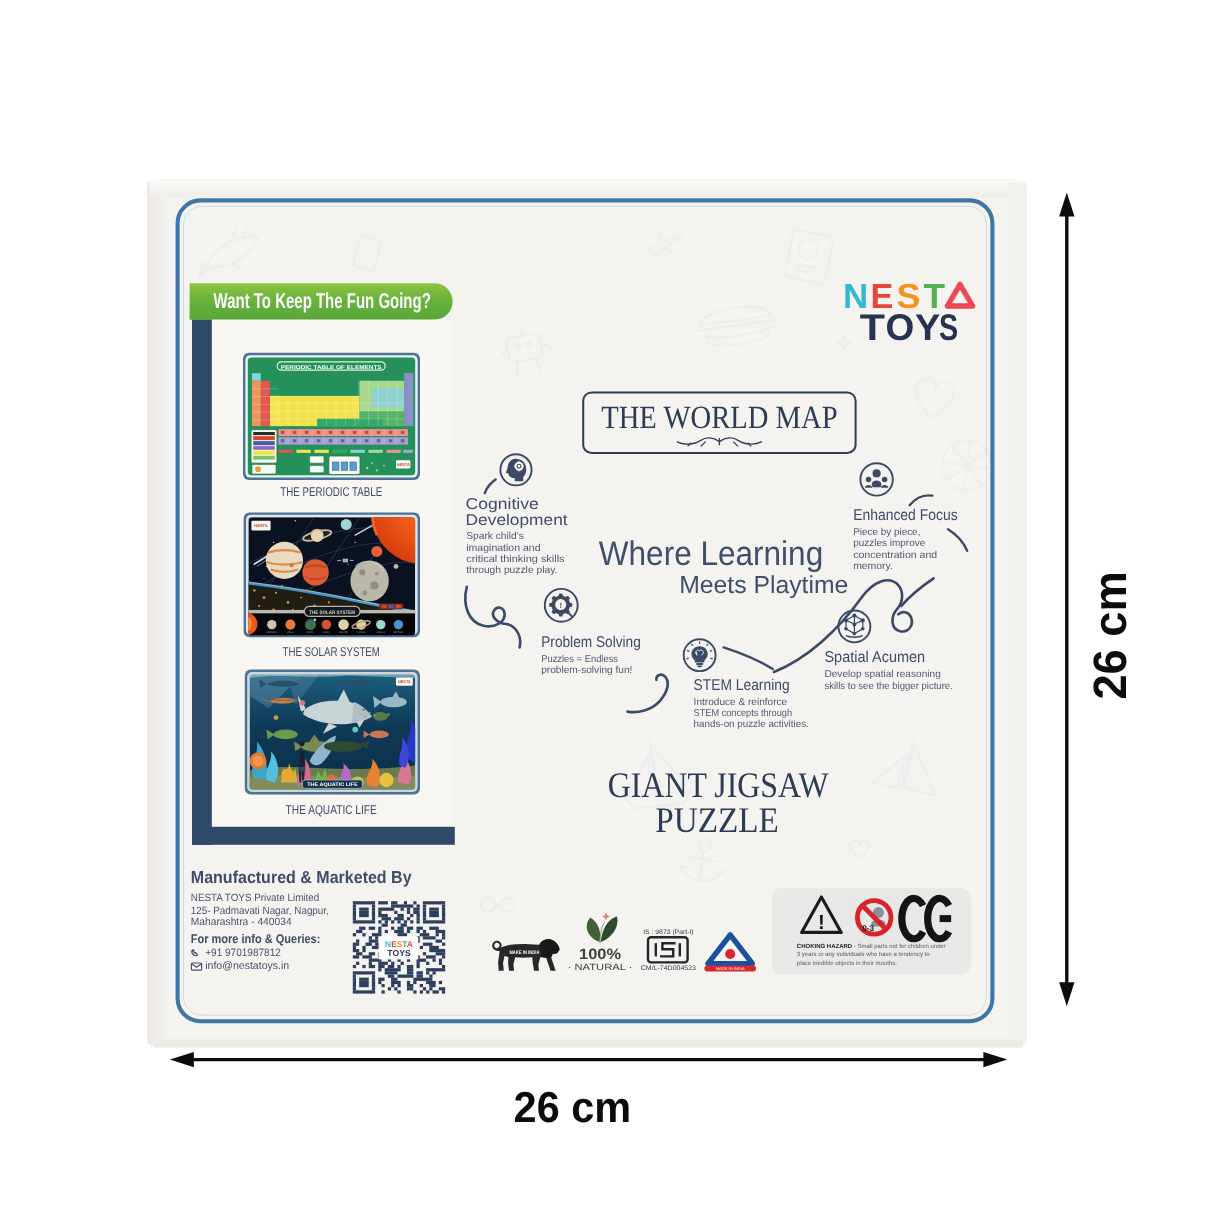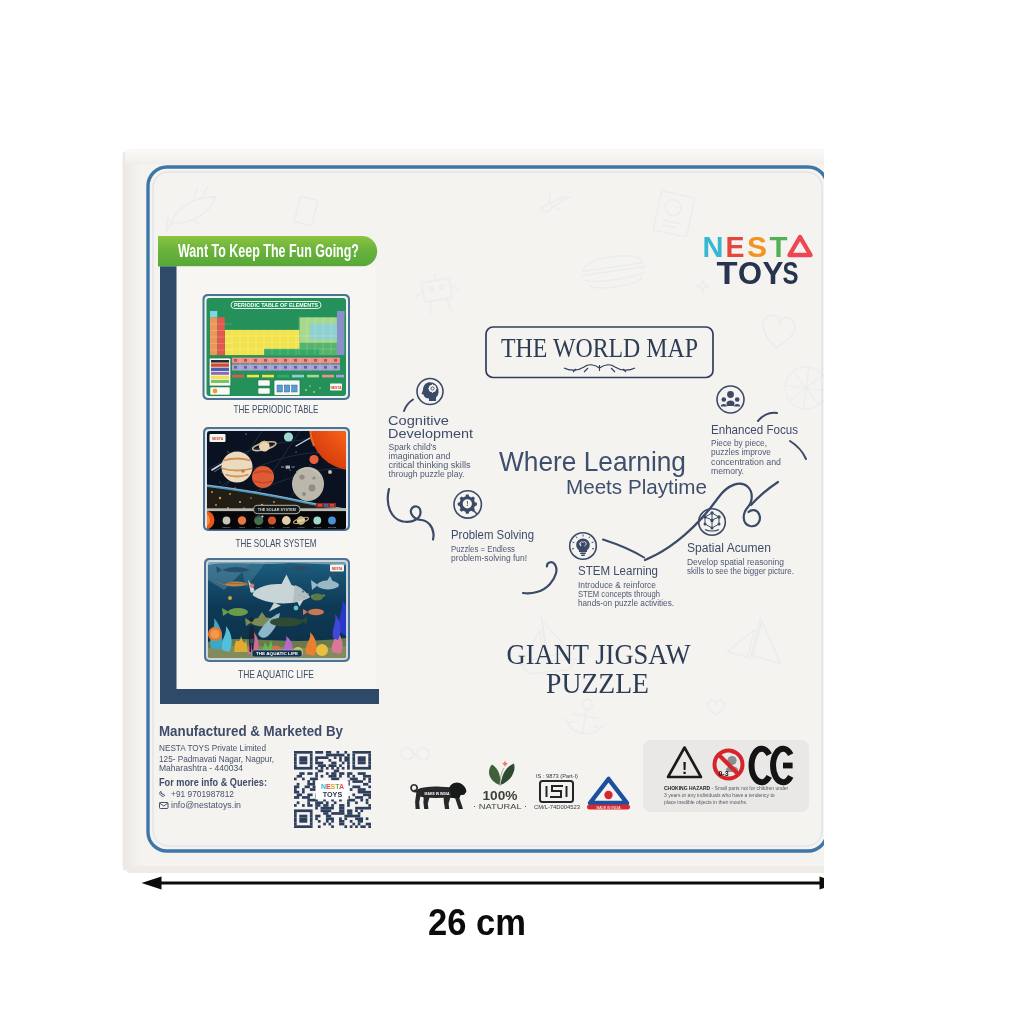--- a/index.html
+++ b/index.html
@@ -1,15 +1,15 @@
 <!DOCTYPE html>
 <html><head><meta charset="utf-8">
 <style>
 html,body{margin:0;padding:0;background:#ffffff;}
-#page{position:relative;width:824px;height:1024px;background:#ffffff;overflow:hidden;
+#page{position:relative;width:1024px;height:1024px;background:#ffffff;overflow:hidden;
   font-family:"Liberation Sans",sans-serif;}
 svg{display:block;}
 </style></head>
 <body>
 <div id="page">
 <svg width="1024" height="1024" viewBox="0 0 1024 1024">
 <defs>
 <linearGradient id="greenGrad" x1="0" y1="0" x2="0" y2="1">
   <stop offset="0" stop-color="#8cc43e"></stop>
           <stop offset="0.45" stop-color="#6ab33d"></stop>

